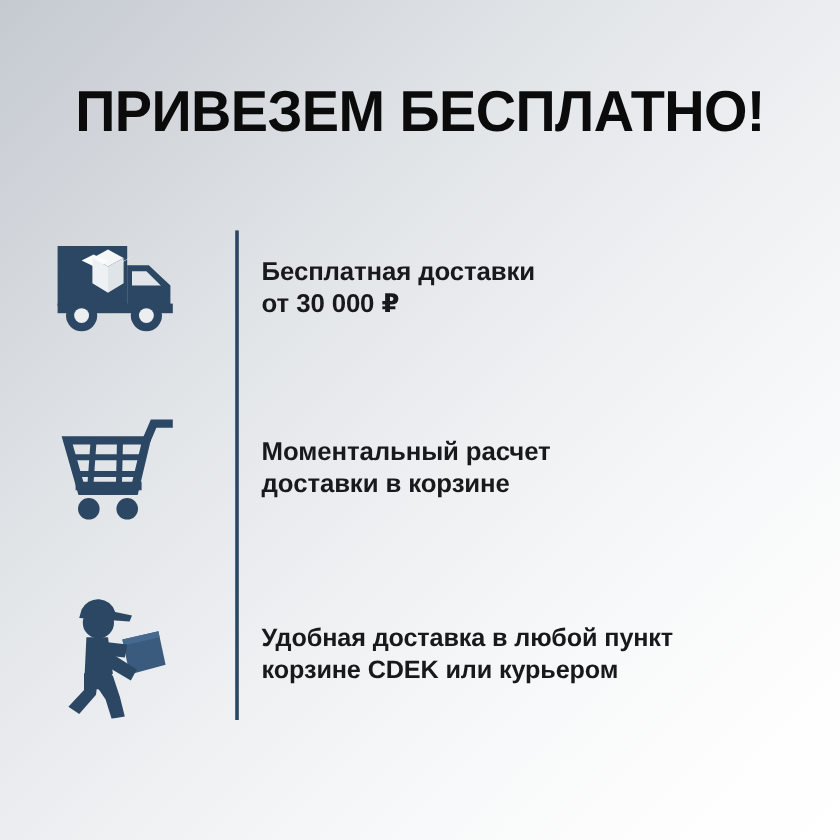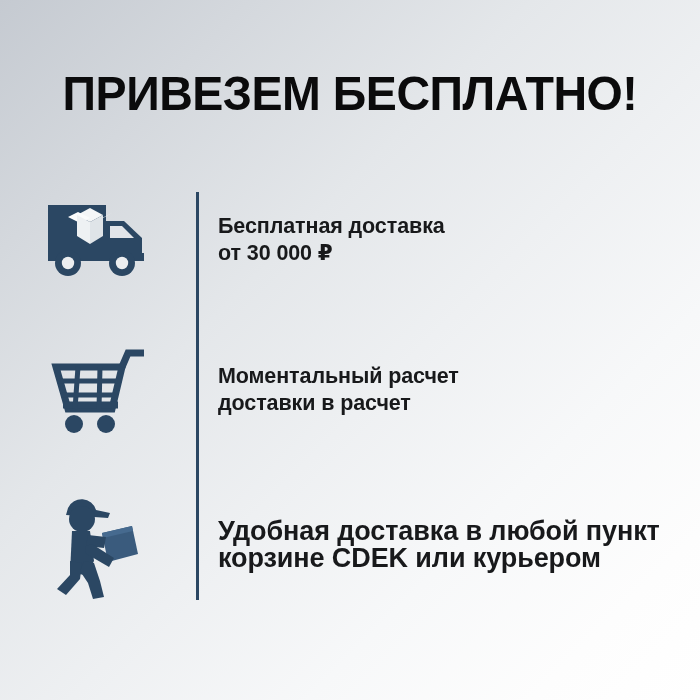--- a/index.html
+++ b/index.html
@@ -96,21 +96,21 @@
     padding-left: 22px;
     font-size: 21.5px;
     line-height: 27px;
     font-weight: 700;
     color: #18191b;
     letter-spacing: -0.1px;
   }
 
   .text-cell .line { display: block; white-space: nowrap; }
 
-  .feature-3 .text-cell { font-size: 27px; }
+  .feature-3 .text-cell { font-size: 21px; }
 </style>
 </head>
 <body>
 
 <div class="banner">
 
   <div class="headline">ПРИВЕЗЕМ БЕСПЛАТНО!</div>
 
   <div class="divider"></div>
 
@@ -134,21 +134,21 @@
           <circle cx="76" cy="66" r="6.2" fill="#eceef0"></circle>
 
           <path d="M31 18 l13 -7 13 7 -13 7 z" fill="#f4f6f7"></path>
           <path d="M22 20 l10 -5 12 6 -10 5 z" fill="#fbfcfc"></path>
           <path d="M56 21 l10 -5 0 0 -9 5 z" fill="#fbfcfc"></path>
           <path d="M31 18 l13 7 v22 l-13 -8 z" fill="#eef1f3"></path>
           <path d="M57 18 l-13 7 v22 l13 -8 z" fill="#dfe4e8"></path>
         </svg>
       </div>
       <div class="text-cell">
-        <span class="line">Бесплатная доставка</span>
+        <span class="line">Бесплатная доставки</span>
         <span class="line">от 30 000 ₽</span>
       </div>
     </div>
 
     <div class="feature feature-2">
       <div class="icon-cell">
         <svg width="104" height="90" viewBox="0 0 104 90" aria-hidden="true">
           <g fill="none" stroke="#2b4763" stroke-width="7" stroke-linejoin="miter" stroke-linecap="butt">
 
             <path d="M8 22 H74 L64 64 H20 Z"></path>
@@ -165,21 +165,21 @@
             <line x1="11" y1="36" x2="71" y2="36"></line>
             <line x1="14" y1="50" x2="67" y2="50"></line>
           </g>
 
           <circle cx="26" cy="79" r="9" fill="#2b4763"></circle>
           <circle cx="58" cy="79" r="9" fill="#2b4763"></circle>
         </svg>
       </div>
       <div class="text-cell">
         <span class="line">Моментальный расчет</span>
-        <span class="line">доставки в расчет</span>
+        <span class="line">доставки в корзине</span>
       </div>
     </div>
 
     <div class="feature feature-3">
       <div class="icon-cell">
         <svg width="100" height="108" viewBox="0 0 100 108" aria-hidden="true">
 
           <path d="M18 17 a15 15 0 0 1 28 2 l14 3 -2 5 -42 -3 z" fill="#2b4763"></path>
 
           <circle cx="32" cy="28" r="13" fill="#2b4763"></circle>

